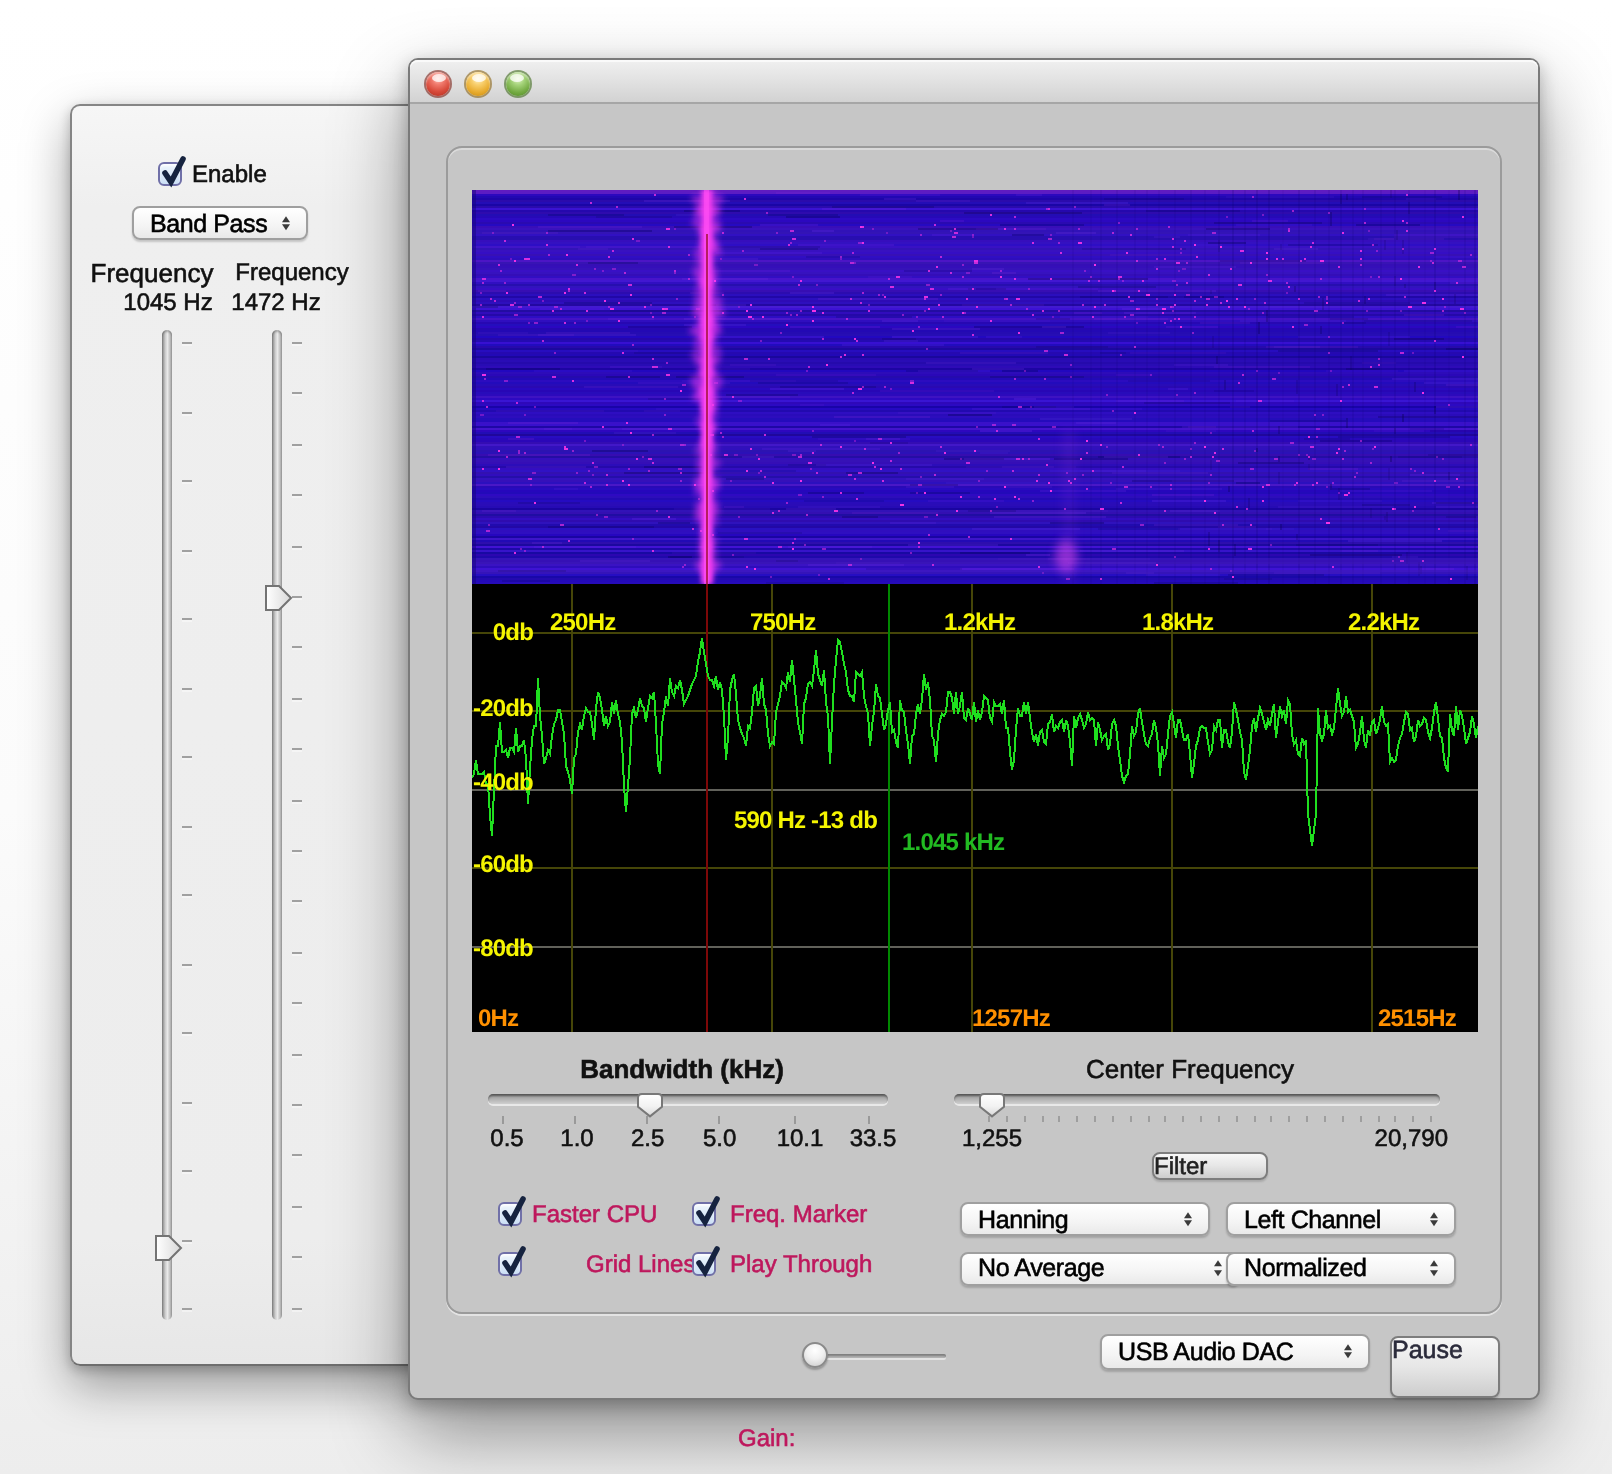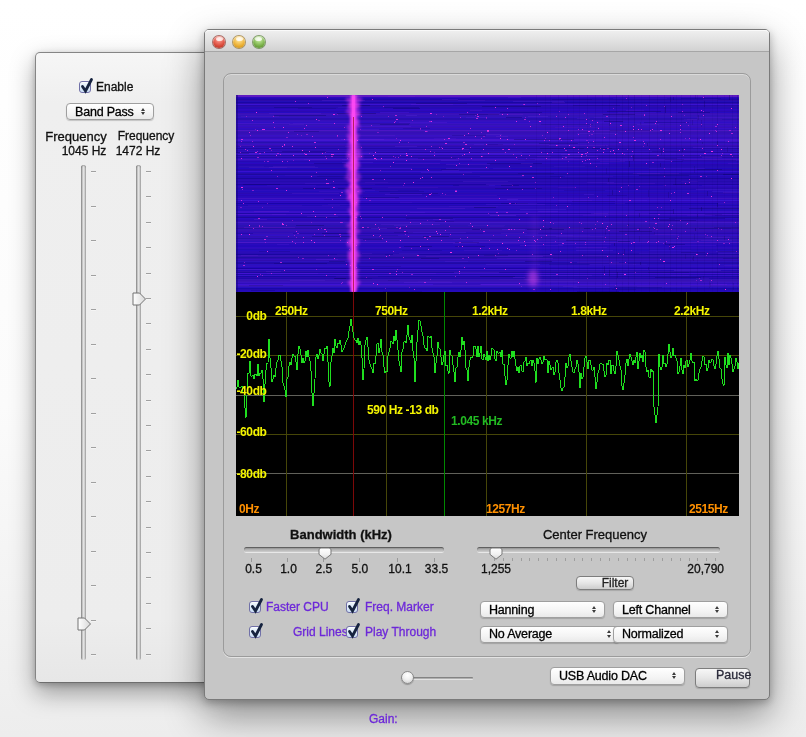--- a/index.html
+++ b/index.html
@@ -33,22 +33,22 @@
 .groupbox { position:absolute; left:18px; top:43px; width:528px; height:584px; border:1px solid #9b9b9b; border-radius:8px; box-shadow:inset 0 1px 0 rgba(255,255,255,.35), 0 1px 0 rgba(255,255,255,.5); }
 .tabs { position:absolute; left:204px; top:36px; width:159px; height:19px; display:flex; border-radius:4px; box-shadow:0 0 0 1px rgba(0,0,0,0.02); z-index:5; }
 .tab1 { width:70px; background:linear-gradient(180deg,#adadad,#888888); border:1px solid #6a6a6a; border-right:none; border-radius:4px 0 0 4px; color:#fdfdfd; font-size:12px; text-align:center; line-height:17px; box-shadow:0 0 0 2px rgba(122,158,214,.75), 0 0 4px 2px rgba(122,158,214,.45), inset 0 1px 2px rgba(0,0,0,.22); text-shadow:0 -1px 0 rgba(0,0,0,.25); }
 .tab2 { flex:1; -webkit-text-stroke:0px transparent; letter-spacing:-0.2px; background:linear-gradient(180deg,#ffffff,#eeeeee); border:1px solid #8a8a8a; border-radius:0 4px 4px 0; color:#000; font-weight:bold; font-size:12px; text-align:center; line-height:17px; }
 .display { position:absolute; left:31px; top:65px; width:503px; height:421px; font-size:0; }
 .display svg { display:block; }
 .lbl { position:absolute; font-size:12px; color:#111; white-space:nowrap; }
 .lblc { position:absolute; font-size:12px; color:#111; white-space:nowrap; transform:translateX(-50%); }
 .htrack { position:absolute; height:4.5px; border-radius:2.5px; background:linear-gradient(180deg,#767676 0%,#a8a8a8 35%,#cfcfcf 100%); box-shadow:inset 0 1px 1px rgba(0,0,0,.3), 0 1px 0 rgba(255,255,255,.6); }
 .hthumb { position:absolute; width:15px; height:16px; }
-.btn { position:absolute; background:linear-gradient(180deg,#f7f7f7,#e6e6e6 50%,#cdcdcd); border:1px solid #7d7d7d; border-radius:4px; font-size:12.5px; color:#222; text-align:center; box-shadow:0 1px 1px rgba(0,0,0,.15);padding-left:20px; }
-.cbl { position:absolute; font-size:12px; color:#6d28d9; white-space:nowrap;text-align:right; }
+.btn { position:absolute; background:linear-gradient(180deg,#f7f7f7,#e6e6e6 50%,#cdcdcd); border:1px solid #7d7d7d; border-radius:4px; font-size:12.5px; color:#222; text-align:left; box-shadow:0 1px 1px rgba(0,0,0,.15); }
+.cbl { position:absolute; font-size:12px; color:#be185d; white-space:nowrap;text-align:right; }
 .gainball { position:absolute; width:13.5px; height:13.5px; border-radius:50%; background:radial-gradient(circle at 50% 30%,#ffffff 0%,#f0f0f0 45%,#c9c9c9 100%); border:1px solid #8a8a8a; box-shadow:0 1px 1px rgba(0,0,0,.25); }
 </style></head>
 <body>
 
 <div class="panel">
   <div class="cb" style="left:43px; top:28px;">
       <svg width="14" height="18">
         <path d="M2.5 9.5 L5.5 14 L11.5 2.5" fill="none" stroke="#16233f" stroke-width="2.8" stroke-linecap="round"></path>
       </svg>
     </div>
@@ -1775,14 +1775,14 @@
   <div class="cbl" style="left:164px; top:640px;margin-top:42px;">Gain:</div>
   <div style="position:absolute; left:196px; top:646.6px; width:72px; height:2.8px; border-radius:1.5px; background:#b4b4b4; box-shadow:inset 0 1px 1px rgba(0,0,0,.3), 0 1px 0 rgba(255,255,255,.5);"></div>
   <div class="gainball" style="left:195.7px; top:640.8px;"></div>
   <div class="popup" style="left:345px; top:636.5px; width:135px; height:18px;">
       <span class="tx">USB Audio DAC</span>
       <span class="arr">
         <span class="up"></span>
         <span class="dn"></span>
       </span>
     </div>
-  <div class="btn" style="left:490px; top:637.5px; width:55px; height:20px; line-height:13.5px; color:#2a2a3a;">Pause</div>
+  <div class="btn" style="left:490px; top:637.5px; width:55px; height:31px; line-height:13.5px; color:#2a2a3a;">Pause</div>
 </div>
 
 </body></html>

